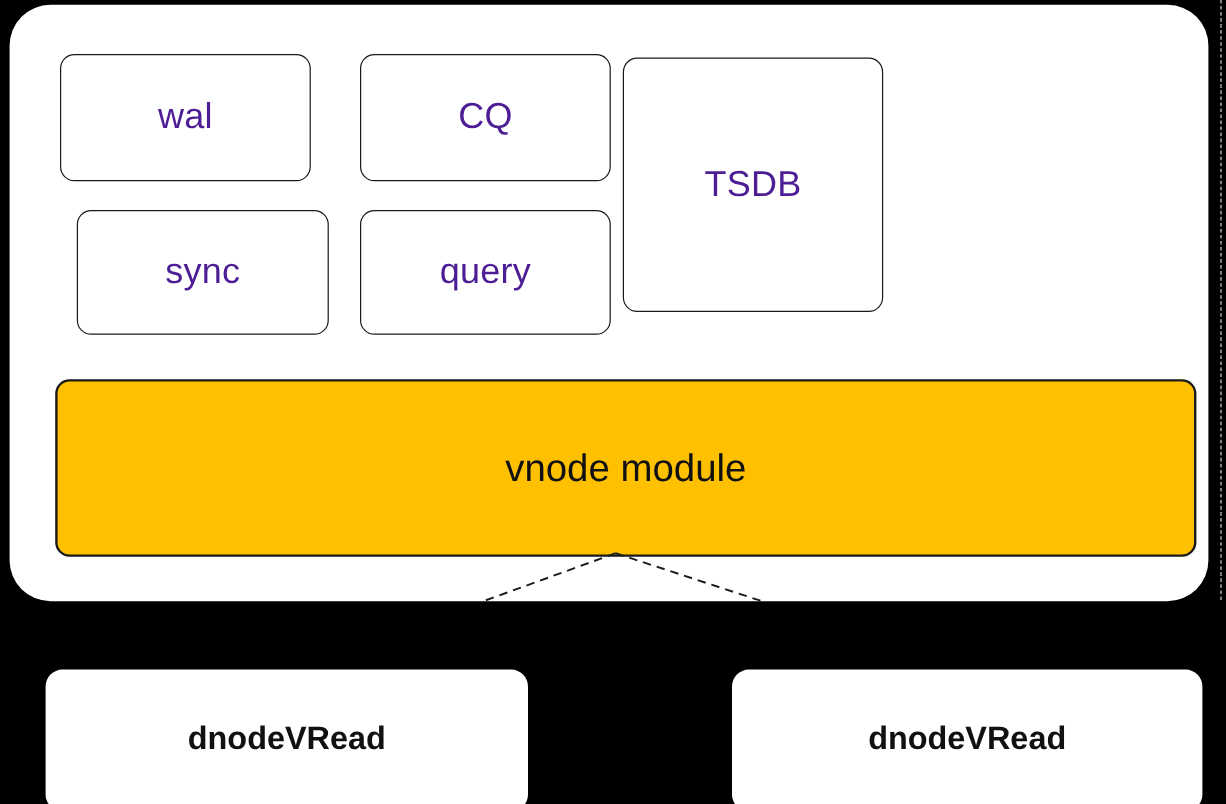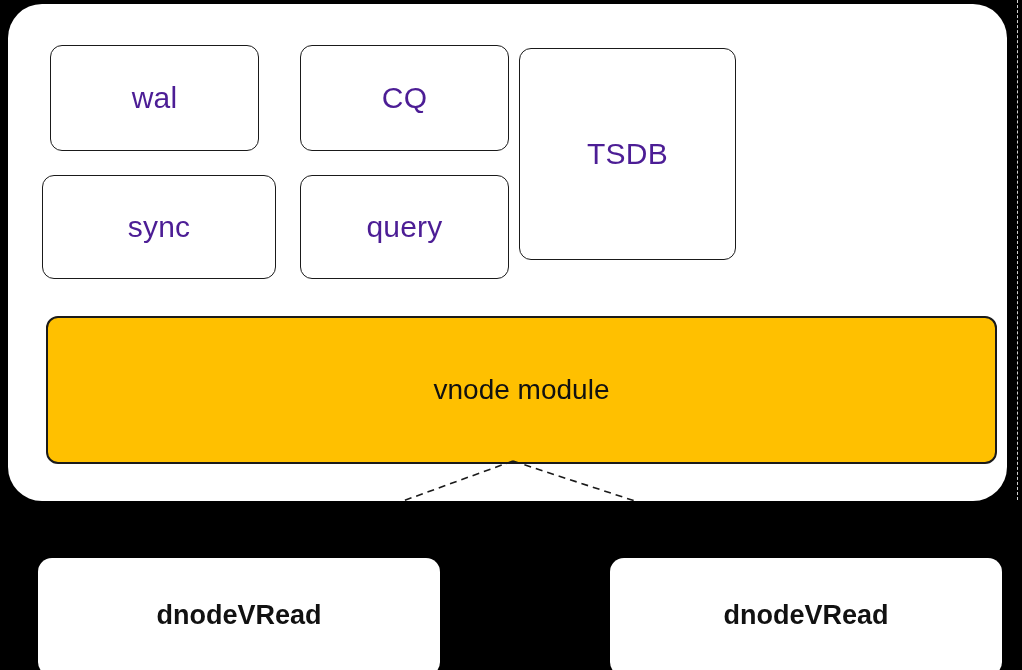--- a/index.html
+++ b/index.html
@@ -46,42 +46,42 @@
     font-size: 30px;
     color: #4c1d95;
     line-height: 1;
     letter-spacing: 0.2px;
     white-space: nowrap;
   }
 
   
   .box-wal    { left: 42px;  top: 41px;  width: 209px; height: 106px; }
   .box-cq     { left: 292px; top: 41px;  width: 209px; height: 106px; }
-  .box-sync   { left: 34px;  top: 171px; width: 234px; height: 104px; }
+  .box-sync   { left: 56px;  top: 171px; width: 210px; height: 104px; }
   .box-events { left: 292px; top: 171px; width: 209px; height: 104px; }
   .box-tsdb   { left: 511px; top: 44px;  width: 217px; height: 212px; }
   .box-query  { left: 773px; top: 44px;  width: 218px; height: 229px; }
 
   
   .vnode-bar {
     position: absolute;
     left: 38px;
     top: 312px;
     width: 951px;
     height: 148px;
     background: #ffc000;
     border: 2px solid #1a1a1a;
     border-radius: 12px;
     box-sizing: border-box;
     display: flex;
     align-items: center;
     justify-content: center;
   }
   .vnode-bar-label {
-    font-size: 28px;
+    font-size: 32px;
     color: #111111;
     line-height: 1;
     white-space: nowrap;
   }
 
   
   .connector-layer {
     position: absolute;
     left: 0;
     top: 0;

